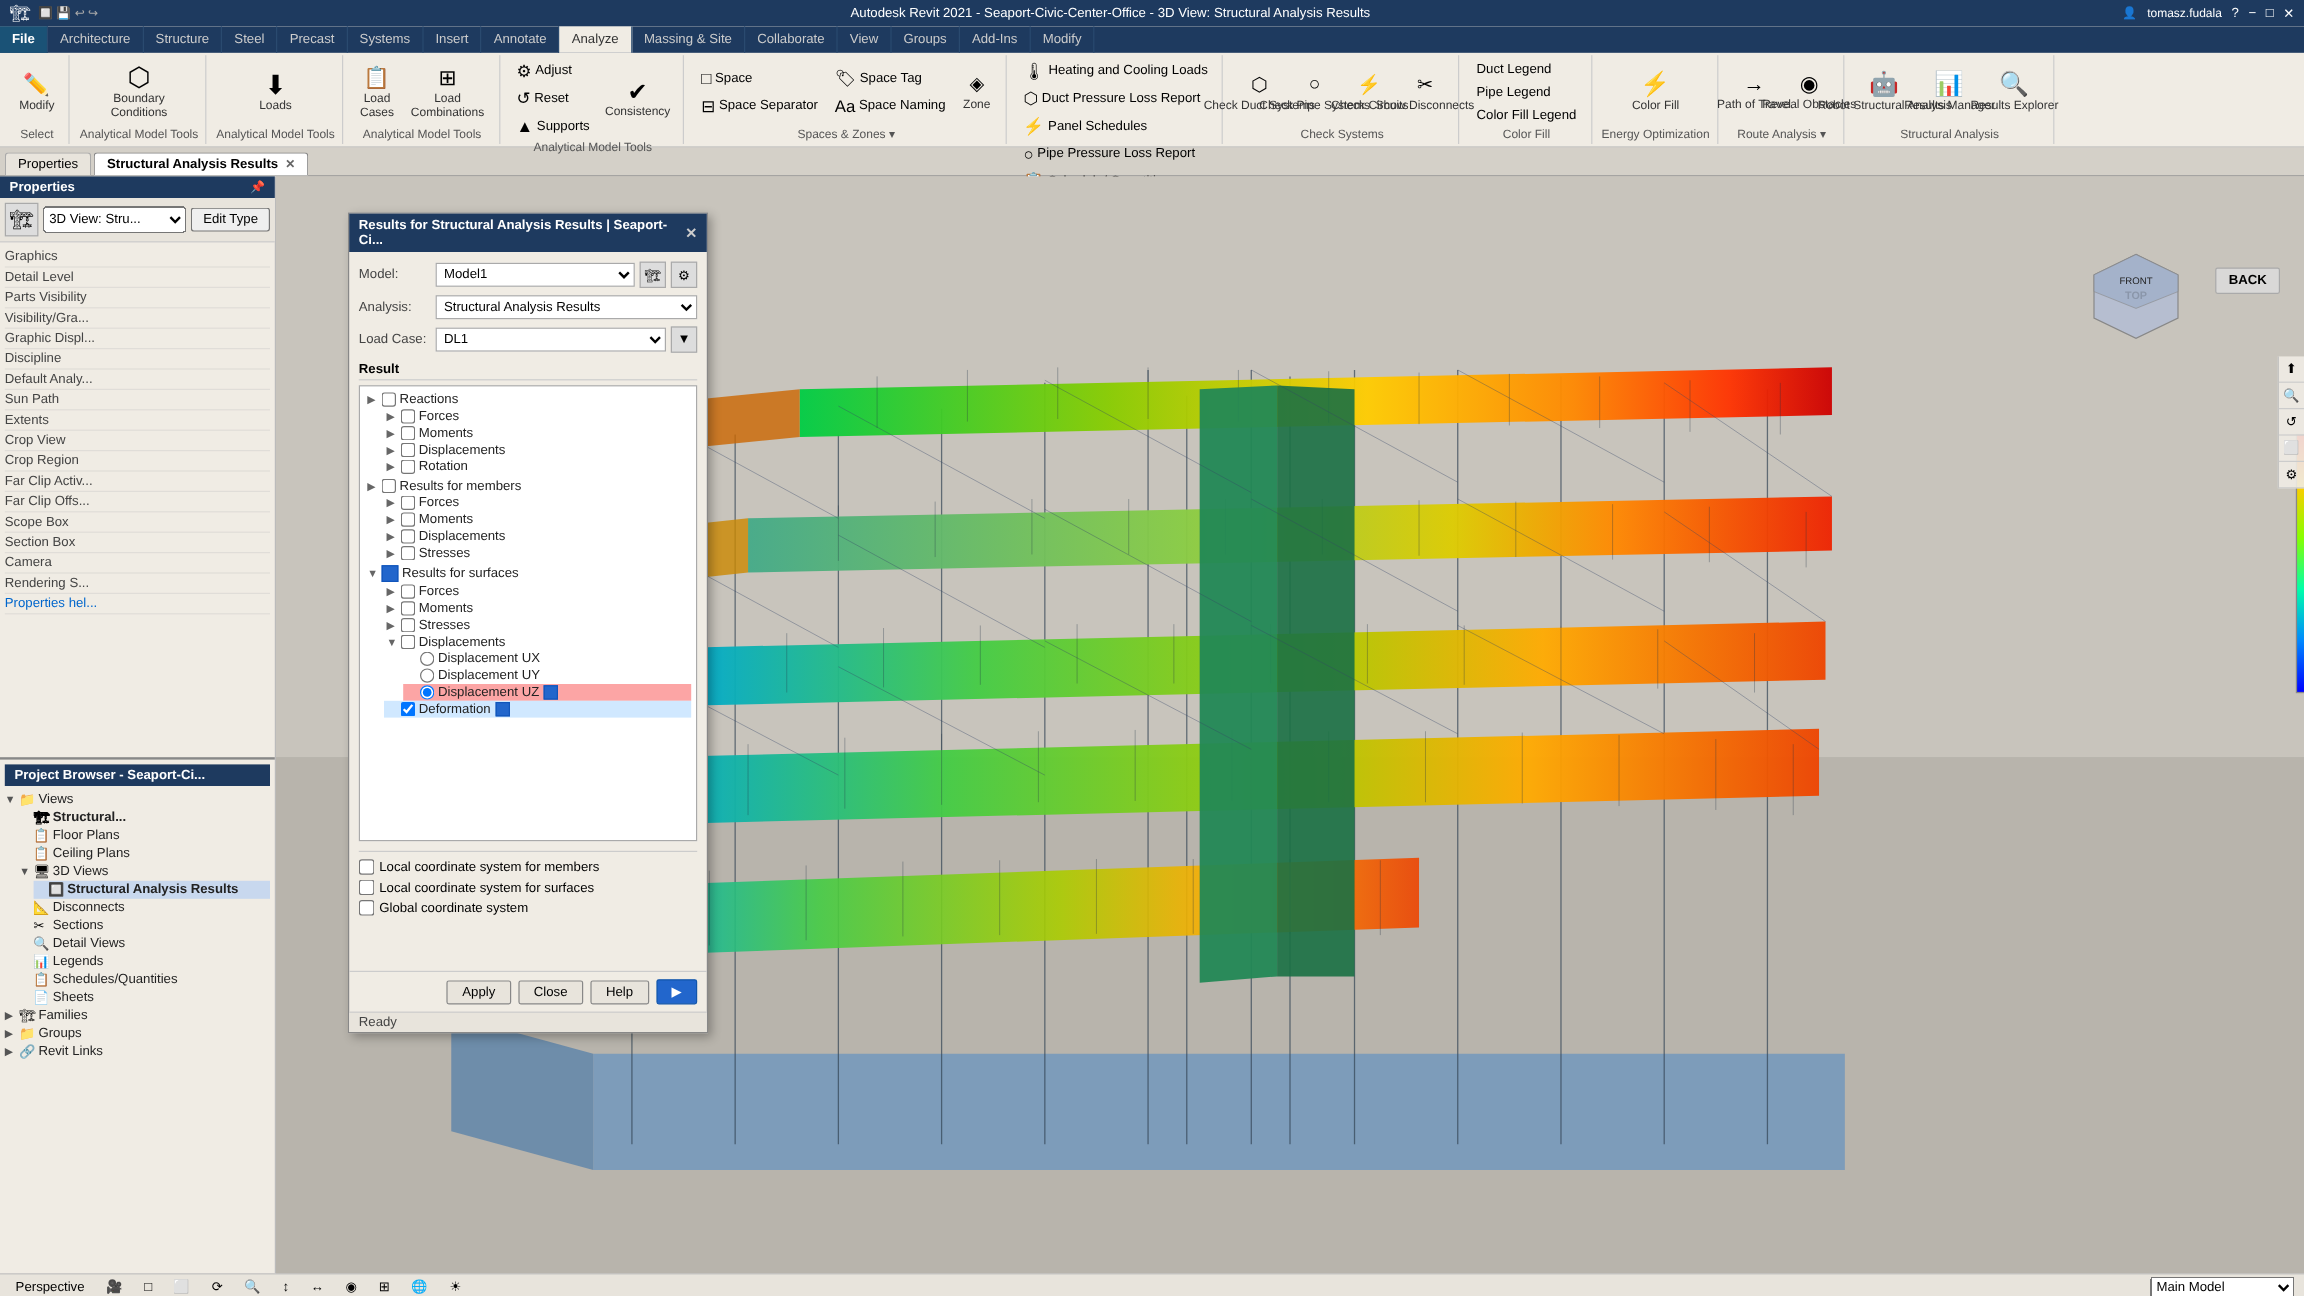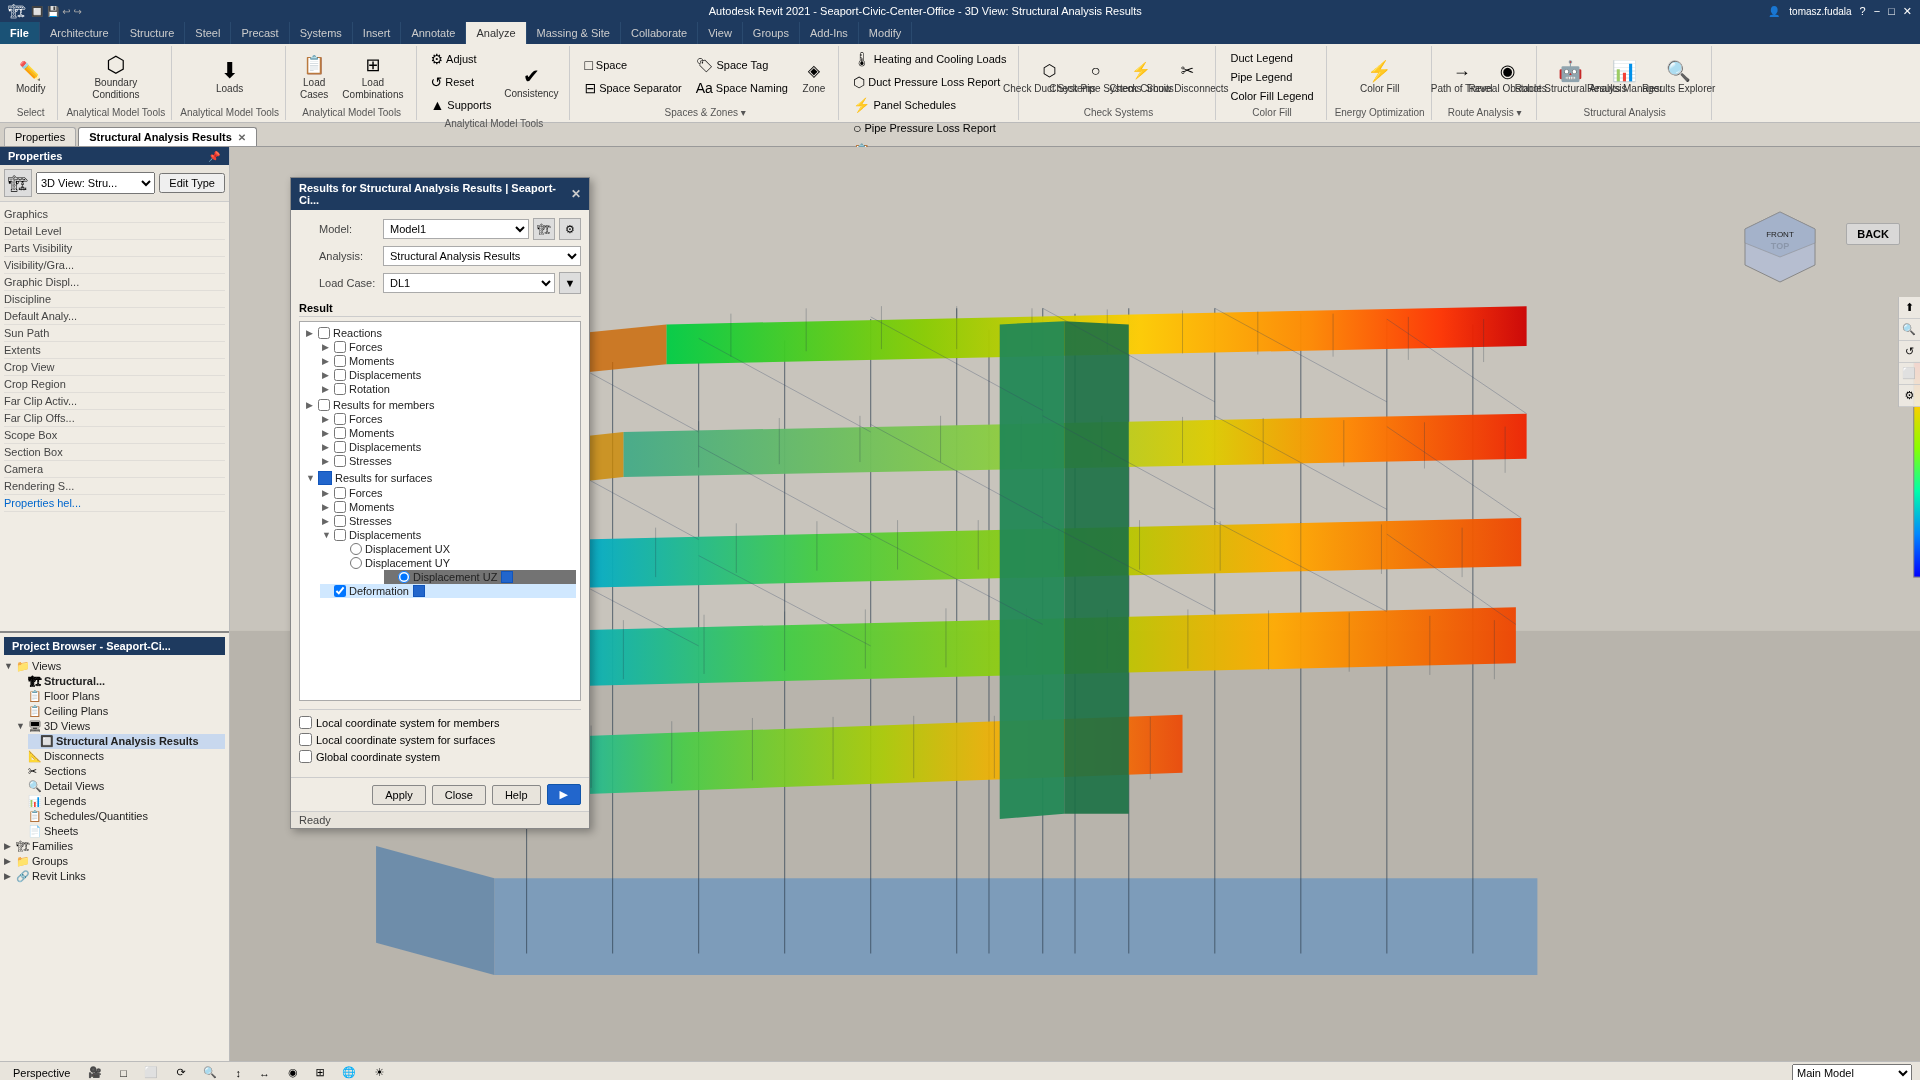--- a/index.html
+++ b/index.html
@@ -300,21 +300,20 @@
       color: #ccc;
     }
 
     #dialog-body { padding: 8px; }
 
     .form-row {
       display: flex;
       align-items: center;
       margin-bottom: 6px;
       gap: 4px;
-      margin-left: 20px;
     }
     .form-label { width: 60px; color: #444; font-size: 11px; }
     .form-select {
       flex: 1;
       font-size: 11px;
       height: 20px;
       background: white;
       border: 1px solid #aaa;
       padding: 0 2px;
     }
@@ -374,20 +373,21 @@
       font-size: 11px;
     }
 
     #dialog-footer {
       display: flex;
       justify-content: flex-end;
       gap: 6px;
       padding: 6px 8px;
       border-top: 1px solid #ccc;
       align-items: center;
+      margin-top: 32px;
     }
     .dlg-btn {
       padding: 3px 12px;
       border: 1px solid #888;
       background: #e8e4dc;
       cursor: pointer;
       font-size: 11px;
       border-radius: 2px;
     }
     .dlg-btn-primary {
@@ -1172,21 +1172,21 @@
                 <div class="rt-item">
                   <span class="rt-expand"> </span>
                   <input type="radio" name="disp" class="rt-radio" style="">
                   <span class="rt-label">Displacement UX</span>
                 </div>
                 <div class="rt-item">
                   <span class="rt-expand"> </span>
                   <input type="radio" name="disp" class="rt-radio" style="">
                   <span class="rt-label">Displacement UY</span>
                 </div>
-                <div class="rt-item" style="background:#737373;margin-left:48px;">
+                <div class="rt-item" style="background:#fca5a5;">
                   <span class="rt-expand"> </span>
                   <input type="radio" name="disp" checked="" class="rt-radio" style="">
                   <span class="rt-label">Displacement UZ</span>
                   <span class="rt-check-blue" style="width:12px;height:12px;margin-left:4px;"></span>
                 </div>
               </div>
 
               <div class="rt-item" style="background:#d0e8ff;">
                 <span class="rt-expand"> </span>
                 <input type="checkbox" checked="" class="rt-checkbox" style="">

